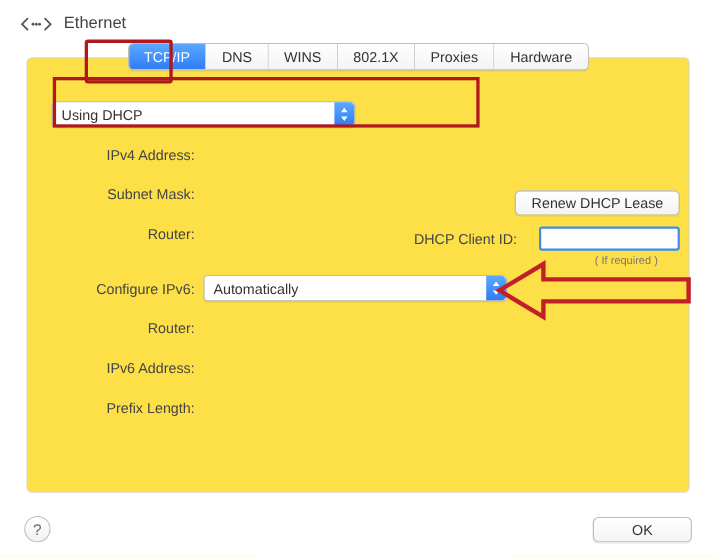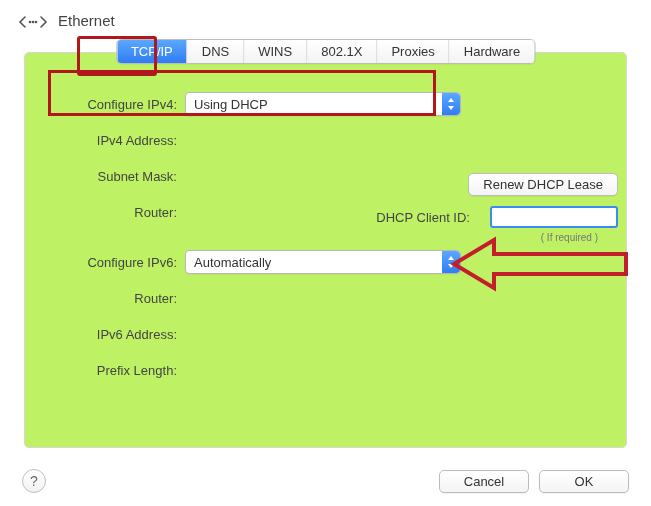--- a/index.html
+++ b/index.html
@@ -1,21 +1,21 @@
 <!DOCTYPE html>
 <html><head>
 <meta charset="utf-8">
 <style>
   html,body{margin:0;padding:0;font-family:"Helvetica Neue",Helvetica,Arial,sans-serif;font-size:13px;color:#333;background:#fff}
   .window{width:651px;height:506px;position:relative;box-sizing:border-box}
   
   .header{display:flex;gap:10px;padding:12px 18px 6px 18px}
   .title{font-size:15px;color:#444}
   
-  .panel{position:absolute;left:24px;right:24px;top:52px;bottom:58px;background:#bef264;border:1px solid #d7d7d7;border-radius:5px}
+  .panel{position:absolute;left:24px;right:24px;top:52px;bottom:58px;background:#fde047;border:1px solid #d7d7d7;border-radius:5px}
   
   .tabs{position:absolute;top:-14px;left:50%;transform:translateX(-50%);display:flex;border:1px solid #bcbcbc;border-radius:5px;overflow:hidden;background:#fff;box-shadow:0 1px 1px rgba(0,0,0,.05)}
   .tab{padding:4px 14px;font-size:13px;color:#333;border-right:1px solid #cfcfcf;background:linear-gradient(#fff,#f3f3f3);cursor:pointer;white-space:nowrap}
   .tab:last-child{border-right:none}
   .tab.selected{background:linear-gradient(#5aa8ff,#2f7df3);color:#fff}
   .tab-highlight{position:absolute;top:-17px;left:50%;transform:translateX(-50%);width:74px;height:34px;margin-left:-209px;border:3px solid #b0181e;border-radius:3px;pointer-events:none}
   
   .content{position:absolute;top:34px;left:0;right:0;bottom:0;padding:0 22px}
   .row{display:flex;align-items:center;margin-bottom:10px;height:26px}
   .lbl{width:130px;text-align:right;color:#444;padding-right:8px;flex:0 0 130px}
@@ -70,21 +70,20 @@
       <div class="tab">WINS</div>
       <div class="tab">802.1X</div>
       <div class="tab">Proxies</div>
       <div class="tab">Hardware</div>
     </div>
     <div class="tab-highlight"></div>
 
     <div class="content">
 
       <div class="row" style="margin-top:4px">
-        <div class="lbl">Configure IPv4:</div>
         <div class="val">
           <div class="combo combo-wrap">
             <span>Using DHCP</span>
             <span class="cap">
               <svg width="8" height="14" viewBox="0 0 8 14">
                   <g fill="#fff">
                     <polygon points="4,1 7,5 1,5"></polygon>
                     <polygon points="4,13 7,9 1,9"></polygon>
                   </g>
                 </svg>
@@ -153,17 +152,16 @@
     <svg width="180" height="60" viewBox="0 0 180 60">
       <g fill="none" stroke="#c1202a" stroke-width="4" stroke-linejoin="miter">
         <polygon points="4,30 44,6 44,20 176,20 176,40 44,40 44,54"></polygon>
       </g>
     </svg>
   </div>
 
   <div class="bottom">
     <div class="help">?</div>
     <div class="spacer"></div>
-    <div class="btn">Cancel</div>
     <div class="btn">OK</div>
   </div>
 
 </div>
 
 </body></html>

